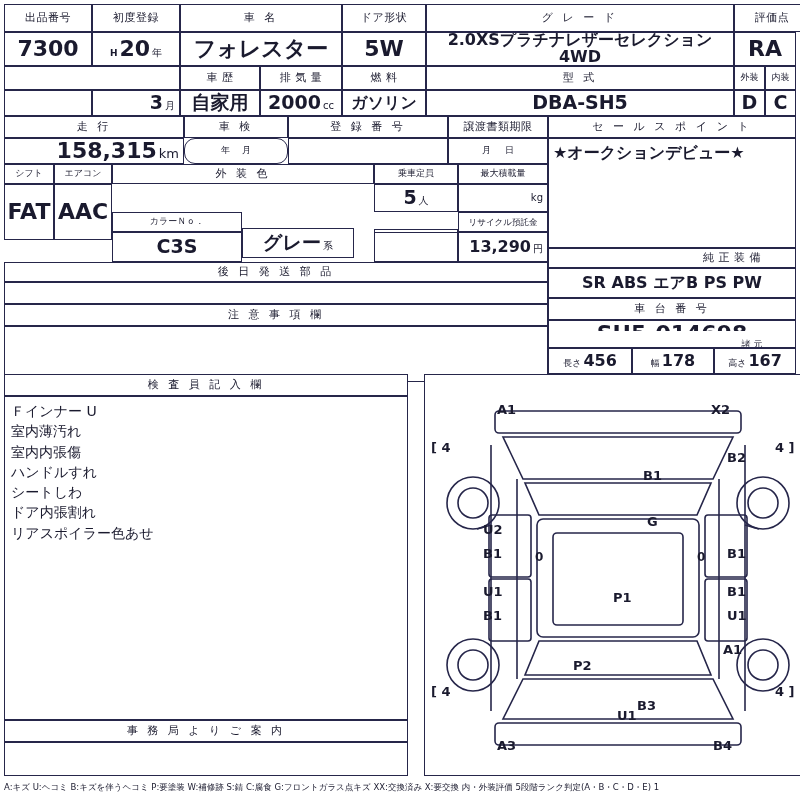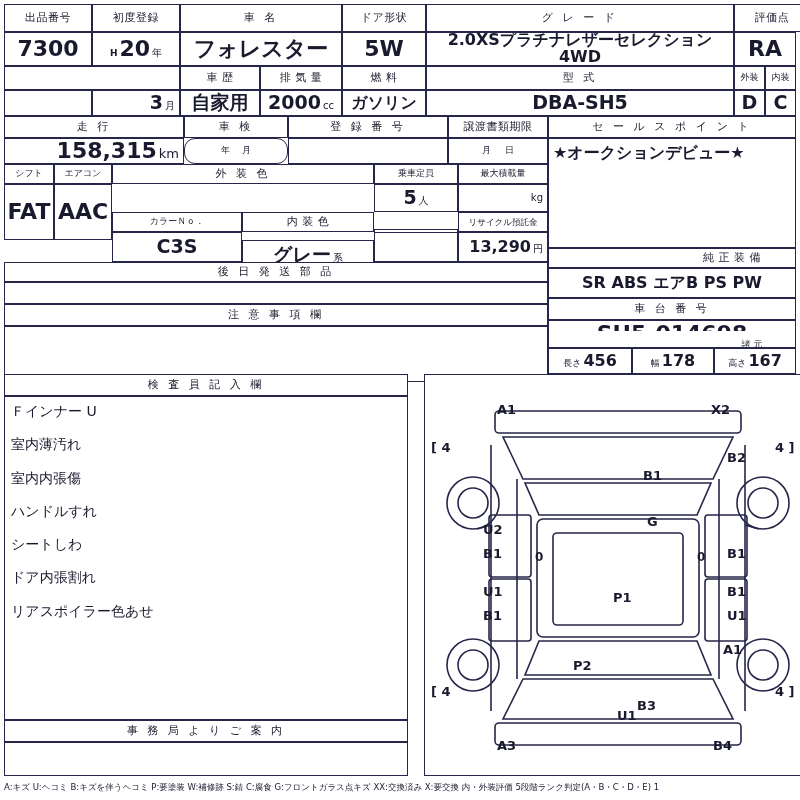--- a/index.html
+++ b/index.html
@@ -222,34 +222,31 @@
       <span class="unit">人</span>
     </span>
   </div>
   <div class="bx right" style="left:458px; top:184px; width:90px; height:28px;">
     <span class="unit">kg</span>
   </div>
 
   <div class="bx" style="left:112px; top:212px; width:130px; height:20px;">
     <span class="sub">カラーＮｏ．</span>
   </div>
-  <div class="bx" style="left:242px; top:212px; width:132px; height:20px;">
-    <span class="lbl">内 装 色</span>
-  </div>
   <div class="bx" style="left:374px; top:212px; width:84px; height:20px;margin-top:17px;">
     <span class="sub">輸 入 車</span>
   </div>
   <div class="bx" style="left:458px; top:212px; width:90px; height:20px;">
     <span class="sub" style="font-size:8.5px;">リサイクル預託金</span>
   </div>
 
   <div class="bx" style="left:112px; top:232px; width:130px; height:30px;">
     <span class="val">C3S</span>
   </div>
-  <div class="bx" style="left:242px; top:240px; width:132px; height:30px;text-align:right;">
+  <div class="bx" style="left:242px; top:228px; width:112px; height:30px;text-align:right;">
     <span class="valwrap">
       <span class="val">グレー</span>
       <span class="unit">系</span>
     </span>
   </div>
   <div class="bx" style="left:374px; top:232px; width:84px; height:30px;"></div>
   <div class="bx right" style="left:458px; top:232px; width:90px; height:30px;">
     <span class="valwrap r">
       <span class="val-m">13,290</span>
       <span class="unit">円</span>
@@ -306,21 +303,21 @@
     <span class="valwrap">
       <span class="sub">高さ</span>
       <span class="val-m">167</span>
     </span>
   </div>
 
   <div class="bx" style="left:4px; top:374px; width:404px; height:22px;">
     <span class="lbl-sp">検 査 員 記 入 欄</span>
   </div>
   <div class="bx" style="left:4px; top:396px; width:404px; height:324px; align-items:flex-start; justify-content:flex-start;">
-    <div class="notes" style="position:relative;gap:13px;">
+    <div class="notes" style="position:relative;">
       <div>Ｆインナー U</div>
       <div>室内薄汚れ</div>
       <div>室内内張傷</div>
       <div>ハンドルすれ</div>
       <div>シートしわ</div>
       <div>ドア内張割れ</div>
       <div>リアスポイラー色あせ</div>
     </div>
   </div>
 

